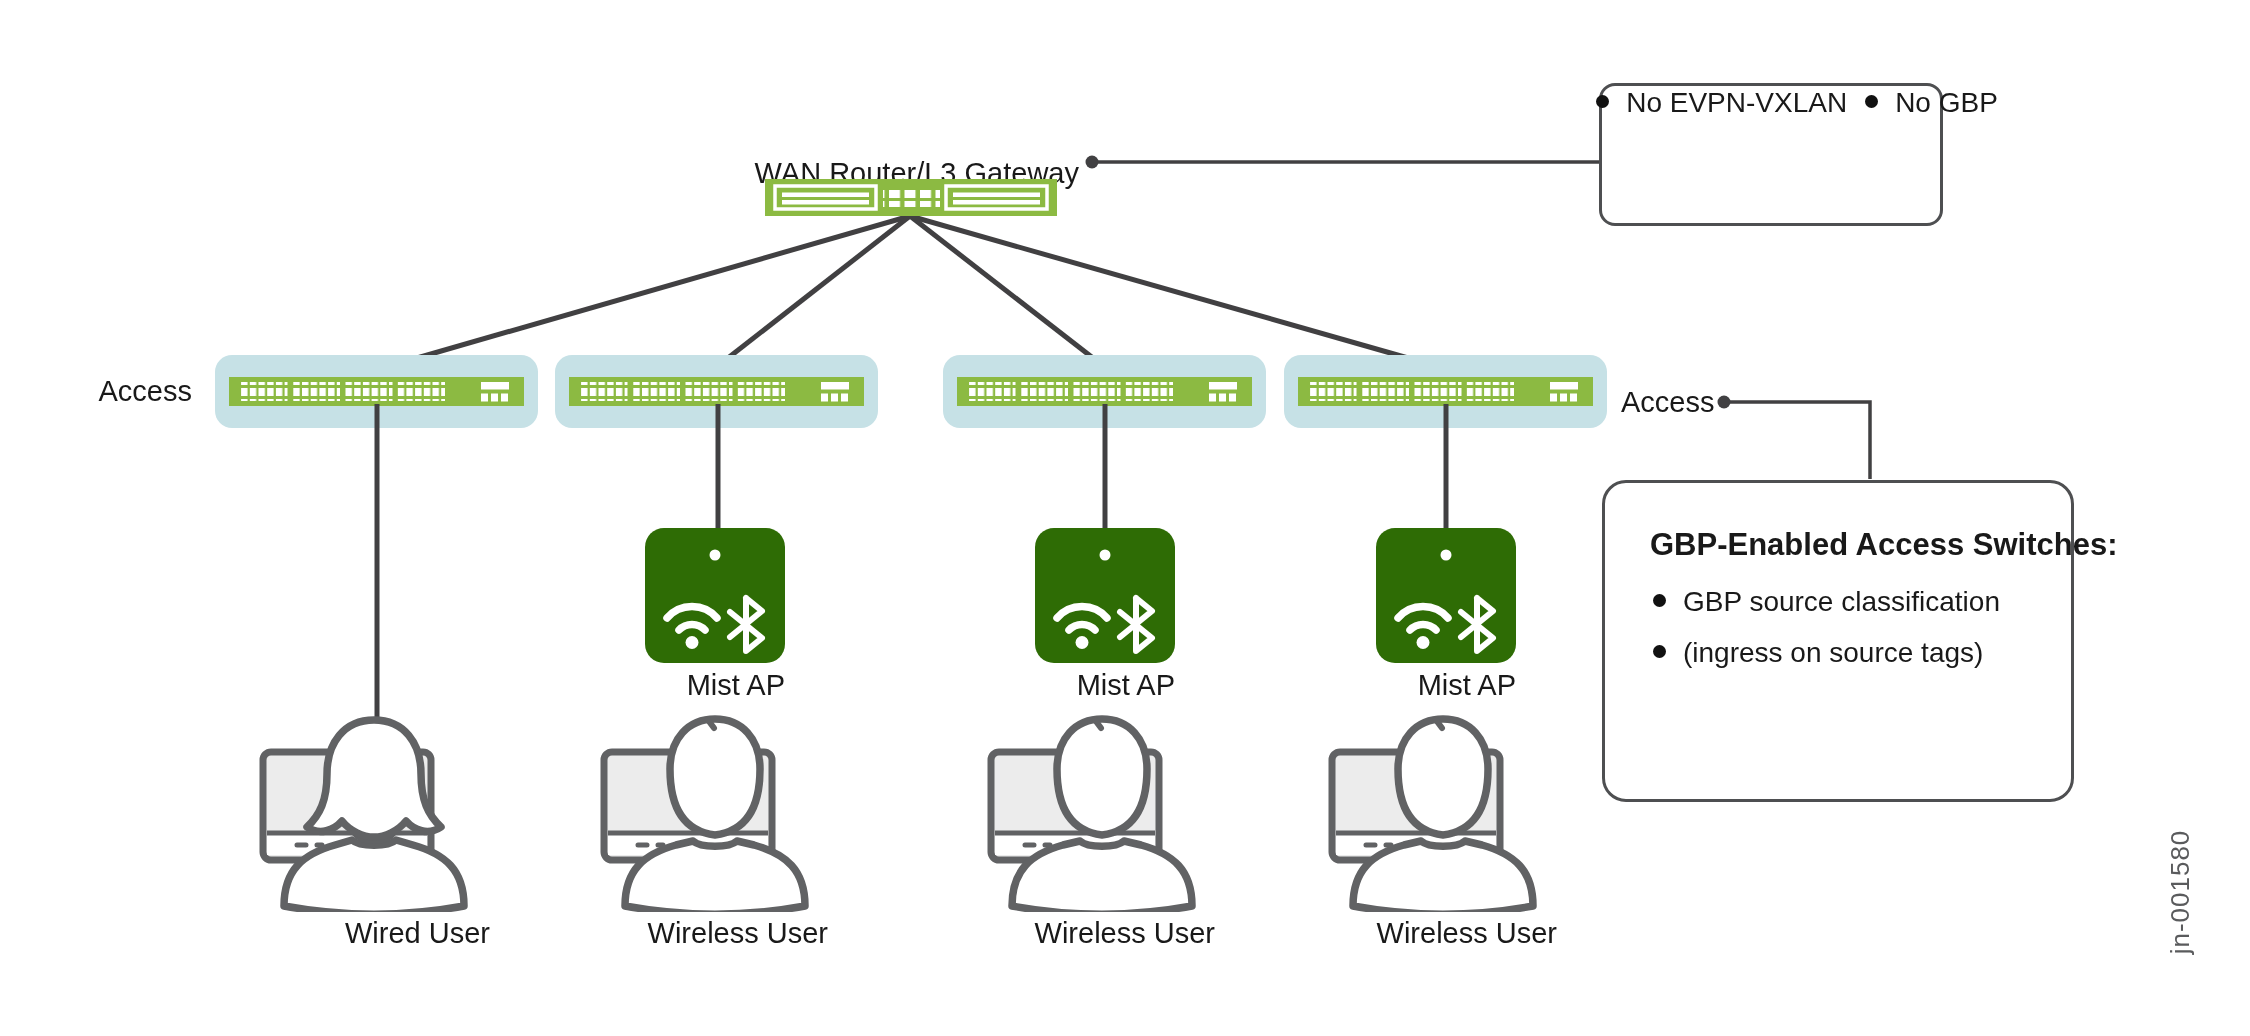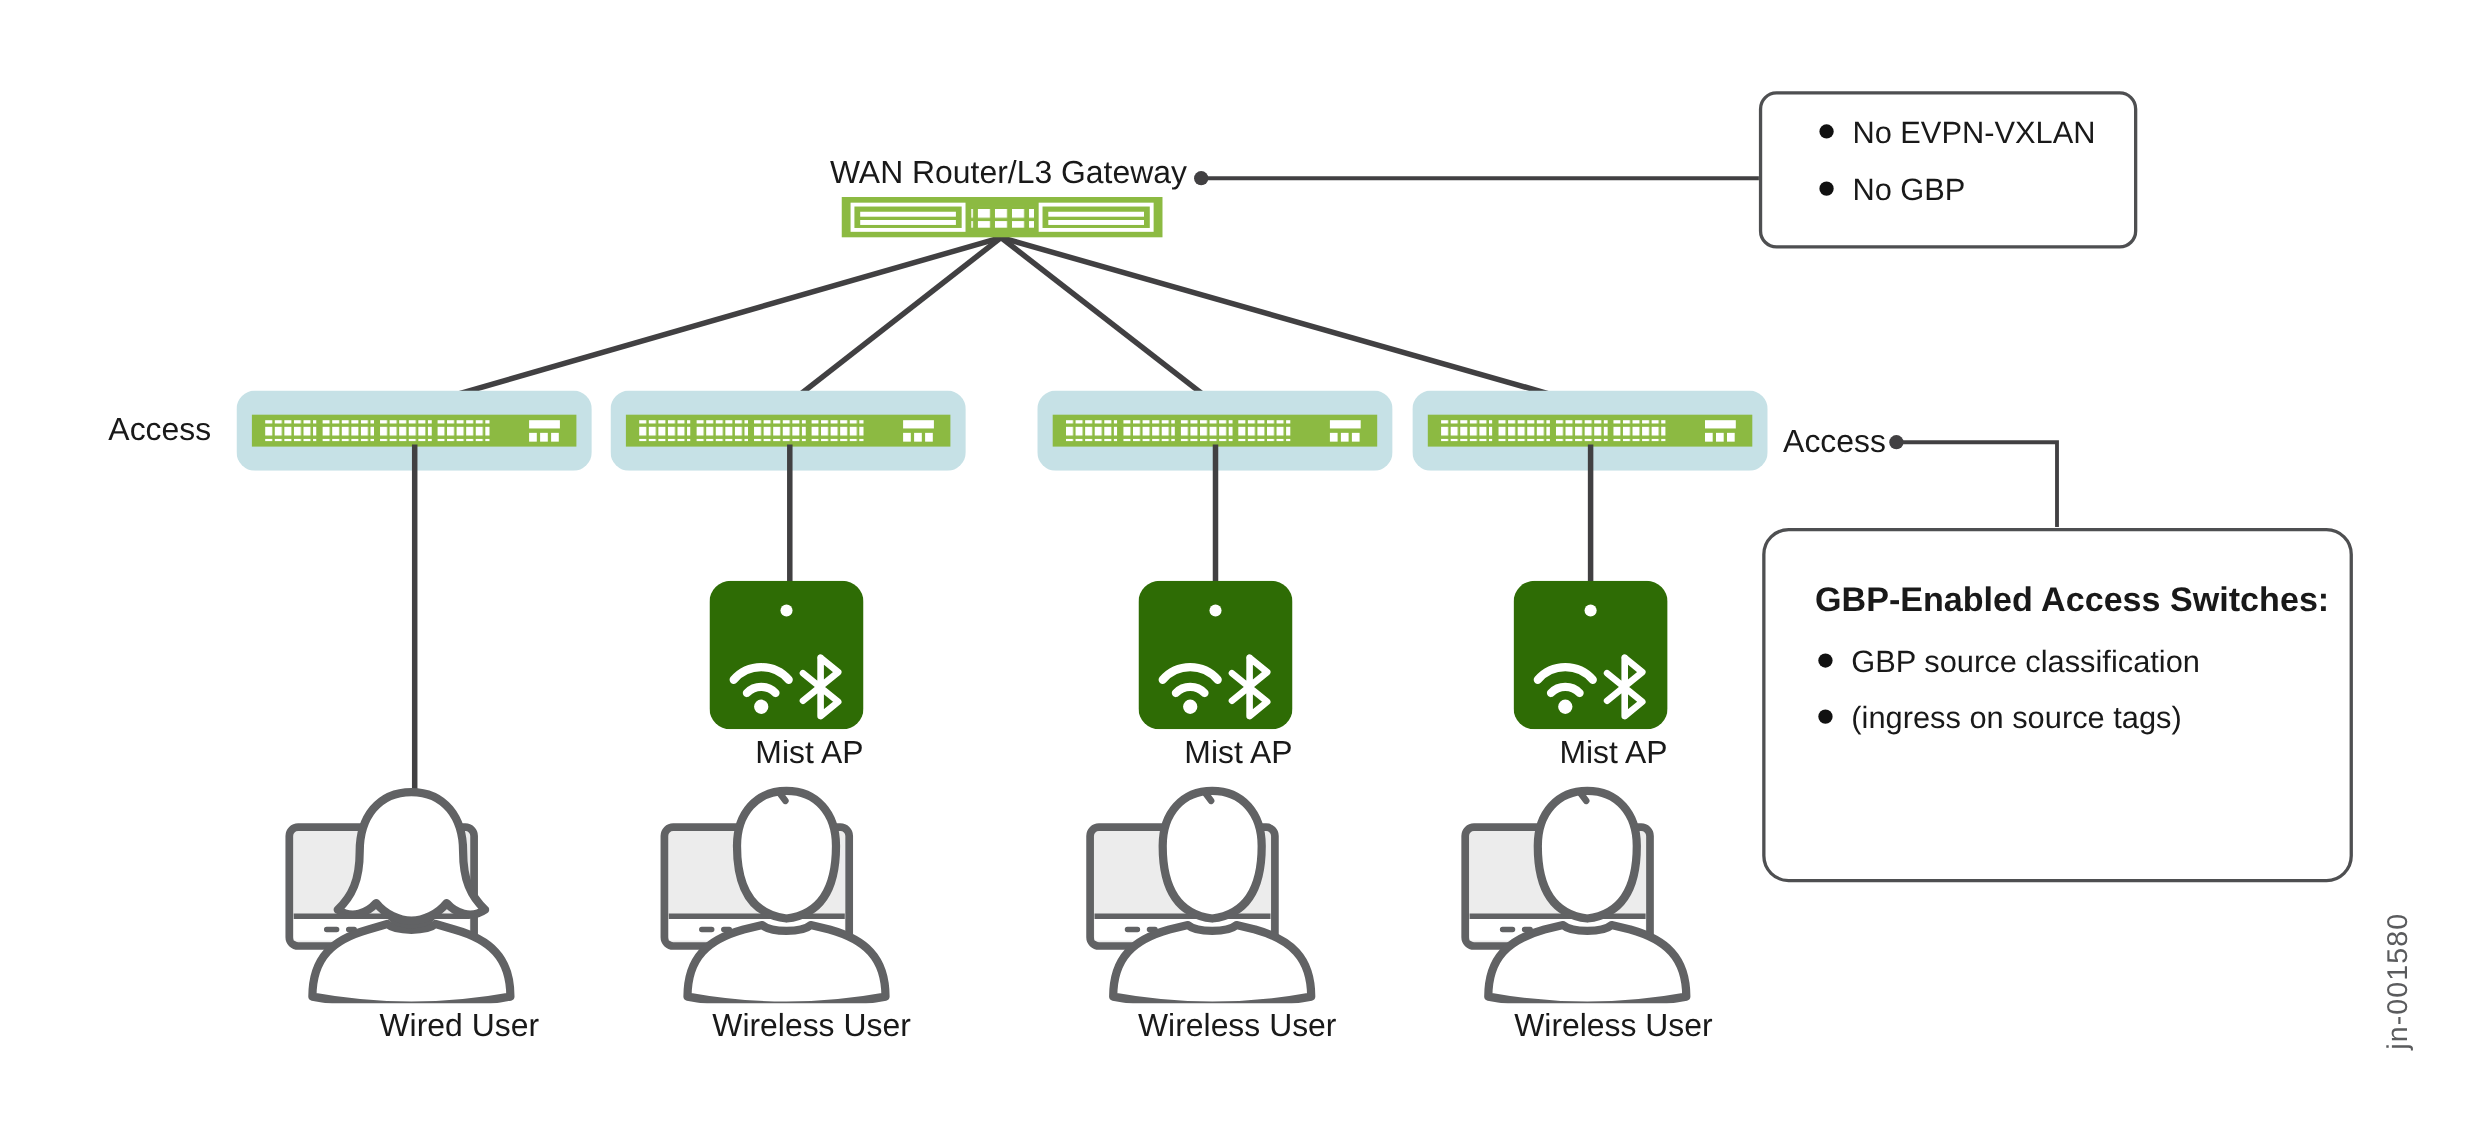--- a/index.html
+++ b/index.html
@@ -29,22 +29,22 @@
 
   .fill-green{fill:var(--switch-green);}
   .fill-blue{fill:var(--panel-blue);}
   .fill-ap{fill:var(--ap-green);}
 
   .callout{
     position:absolute;background:#fff;border:3px solid var(--callout-border);
     box-sizing:border-box;
   }
   .callout-top{left:1599px;top:83px;width:344px;height:143px;border-radius:16px;
-    display:flex;flex-direction:column;justify-content:center;gap:18px;padding-left:52px;}
-  .callout-gbp{left:1602px;top:480px;width:537px;height:322px;border-radius:24px;
+    display:flex;flex-direction:row;justify-content:center;gap:18px;padding-left:52px;}
+  .callout-gbp{left:1602px;top:480px;width:472px;height:322px;border-radius:24px;
     padding:44px 30px 0 48px;}
   .gbp-title{font-size:31px;font-weight:bold;margin:0 0 22px -3px;white-space:nowrap;}
   .b-row{display:flex;align-items:flex-start;gap:17px;margin-bottom:17px;}
   .b-dot{width:13px;height:13px;border-radius:50%;background:#111;flex:0 0 auto;margin-top:9px;}
   .b-text{font-size:28px;line-height:1.2;white-space:nowrap;}
   .b-text .line2{display:block;}
 
   .figure-id{
     position:absolute;left:2180px;top:892px;font-size:26px;color:var(--figure-gray);
     transform:translate(-50%,-50%) rotate(-90deg);white-space:nowrap;letter-spacing:1px;
@@ -123,21 +123,21 @@
     </defs>
 
     <g class="wire" stroke-width="5">
       <path d="M910,216 L417,358"></path>
       <path d="M910,216 L728,358"></path>
       <path d="M910,216 L1093,358"></path>
       <path d="M910,216 L1408,358"></path>
     </g>
   </svg>
 
-  <div class="lbl right" style="left:600px;top:142px;width:479px;">WAN Router/L3 Gateway</div>
+  <div class="lbl right" style="left:600px;top:158px;width:479px;">WAN Router/L3 Gateway</div>
   <svg class="abs" style="left:765px;top:179px;width:292px;height:37px;">
     <use href="#sym-router"></use>
   </svg>
 
   <svg class="abs" style="left:215px;top:355px;width:323px;height:73px;">
       <use href="#sym-switch"></use>
     </svg>
   <svg class="abs" style="left:555px;top:355px;width:323px;height:73px;">
       <use href="#sym-switch"></use>
     </svg>

